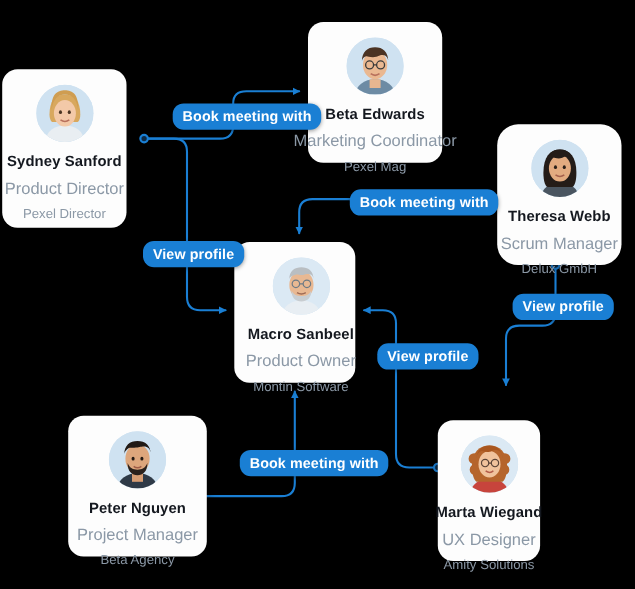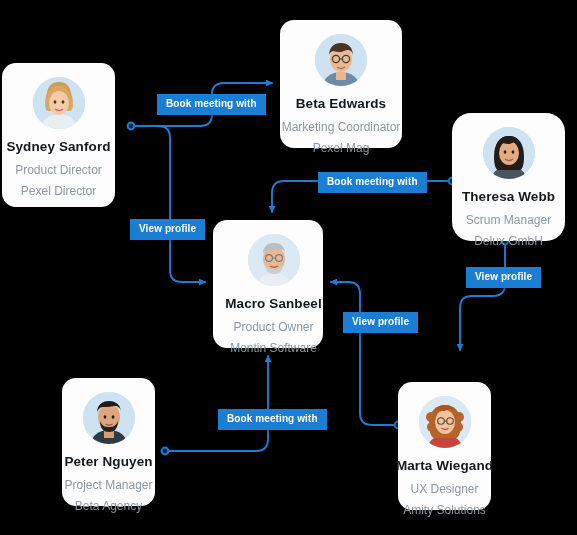--- a/index.html
+++ b/index.html
@@ -13,35 +13,35 @@
   
   .card{position:absolute;background:#fdfdfd;border-radius:14px;
         box-shadow:0 2px 10px rgba(0,0,0,.35);
         display:flex;flex-direction:column;align-items:center;
         box-sizing:border-box;padding:14px 8px 12px;}
   .avatar{width:52px;height:52px;border-radius:50%;overflow:hidden;
           background:#cfe2f1;position:relative;flex:none;}
   .avatar svg{display:block;width:52px;height:52px;}
   .pname{margin-top:10px;font-size:13.5px;font-weight:bold;color:#14181f;
          letter-spacing:.1px;white-space:nowrap;}
-  .prole{margin-top:9px;font-size:12px;color:#8b98a6;white-space:nowrap;}
+  .prole{margin-top:9px;font-size:15px;color:#8b98a6;white-space:nowrap;}
   .pcomp{margin-top:7px;font-size:12px;color:#8b98a6;white-space:nowrap;}
 
   
-  .pill{position:absolute;background:#1a7fd4;color:#fff;border-radius:0;
-        font-size:10px;font-weight:bold;letter-spacing:.1px;
+  .pill{position:absolute;background:#1a7fd4;color:#fff;border-radius:10px;
+        font-size:13px;font-weight:bold;letter-spacing:.1px;
         padding:5px 9px 6px;white-space:nowrap;line-height:1;
         box-shadow:0 1px 4px rgba(0,0,0,.4);}
 
   
   #card-sydney{left:2px;  top:63px;  width:113px;height:144px;}
   #card-ralph { left:280px;top:20px;  width:122px;height:128px;}
   #card-theresa{left:452px;top:113px; width:113px;height:128px;border-radius:19px;}
   #card-macro { left:213px;top:220px; width:110px;height:128px;padding-left:19px;}
-  #card-peter { left:62px; top:378px; width:93px;height:128px;}
+  #card-peter { left:62px; top:378px; width:126px;height:128px;}
   #card-marta { left:398px;top:358px; width:93px;height:128px;margin-top:24px;}
 </style>
 </head>
 <body>
 
 <div id="canvas">
 
   <svg id="wires" viewBox="0 0 577 535" xmlns="http://www.w3.org/2000/svg">
     <defs>
       <marker id="arw" markerWidth="7" markerHeight="7" refX="6" refY="3.5" orient="auto" markerUnits="userSpaceOnUse">

